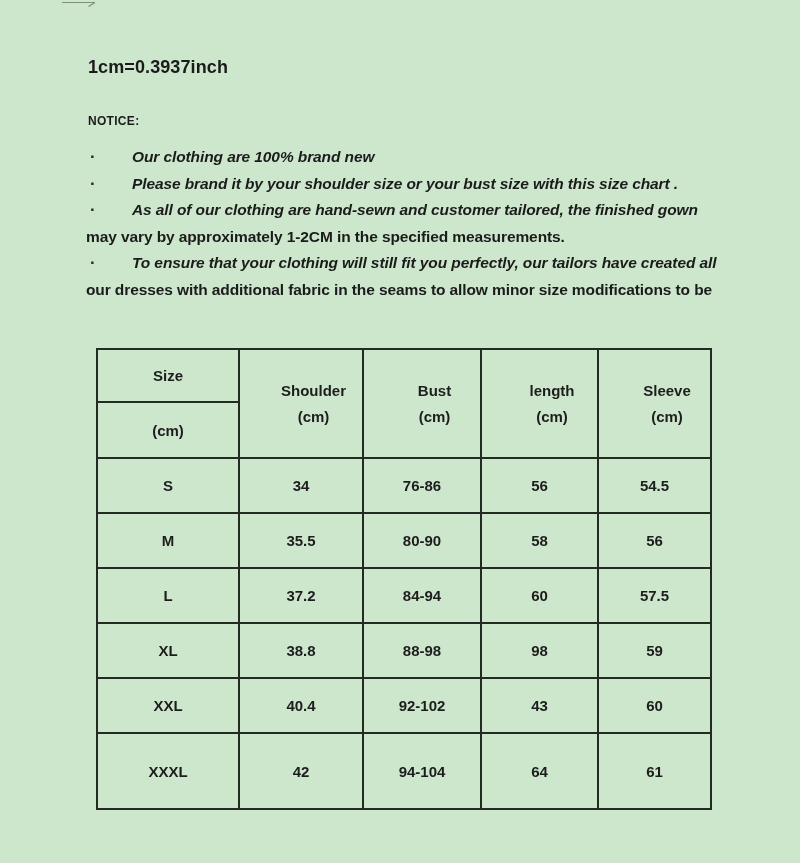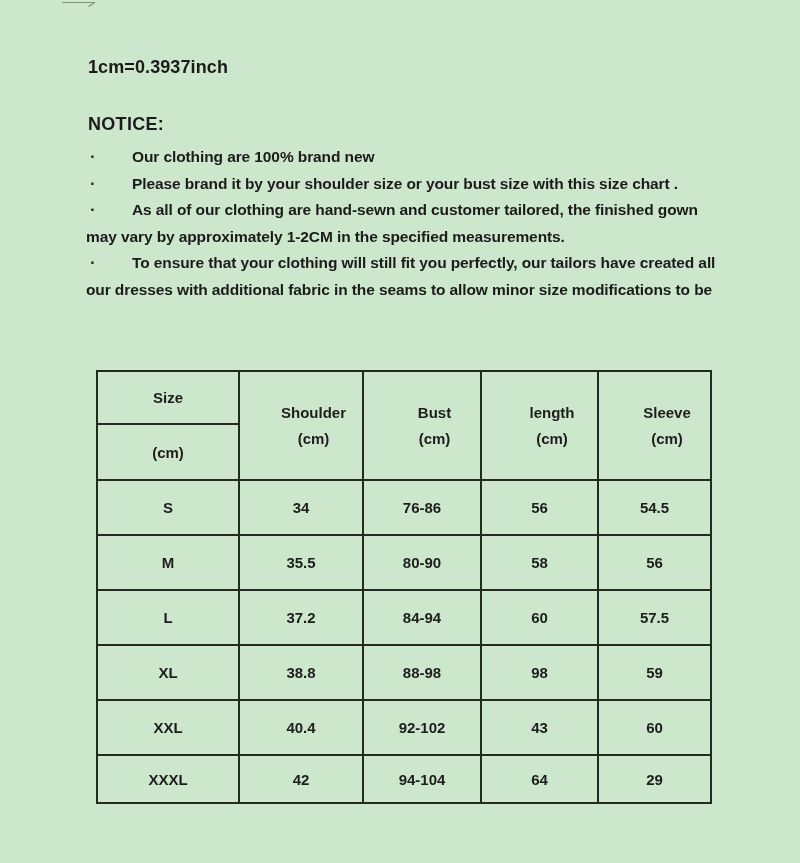--- a/index.html
+++ b/index.html
@@ -12,50 +12,50 @@
     position: relative;
     overflow: hidden;
   }
   .artifact { position: absolute; left: 62px; top: 0; }
   .conversion {
     position: absolute; left: 88px; top: 57px;
     font-size: 18px; letter-spacing: 0.1px;
   }
   .notice-heading {
     position: absolute; left: 88px; top: 114px;
-    font-size: 18px; letter-spacing: 0.3px;
+    font-size: 12px; letter-spacing: 0.3px;
   }
   .bullets { position: absolute; left: 86px; top: 144px; }
   .bullet { position: relative; margin: 0; padding: 0; }
   .dot {
     position: absolute; left: 4px; top: 0;
     font-size: 17px; line-height: 26.5px; color: #2a2a2a;
   }
   .line {
     line-height: 26.5px; font-size: 15.5px;
     white-space: nowrap; letter-spacing: -0.1px;
   }
-  .line.first { padding-left: 46px; }
+  .line.first { padding-left: 46px; font-style: italic; }
   table.size-chart {
-    position: absolute; left: 96px; top: 370px;
+    position: absolute; left: 96px; top: 348px;
     width: 614px;
     border-collapse: collapse; table-layout: fixed;
   }
   table.size-chart th, table.size-chart td {
     border: 2px solid #222a22;
     text-align: center; vertical-align: middle;
     font-size: 15px; font-weight: bold; color: #1d1d1d;
     padding: 0;
     background: #cde7cc;
   }
   tr.hdr-top th.size-label-cell { height: 51px; }
   tr.hdr-bottom th.size-unit-cell { height: 54px; }
   .hdr-line { display: block; line-height: 26px; margin-left: 25px; }
   tbody tr { height: 55px; }
-  tbody tr.last { height: 48px; }
+  tbody tr.last { height: 76px; }
 </style>
 </head>
 <body>
 
 <div>
 
   <svg class="artifact" width="40" height="8" viewBox="0 0 40 8">
     <path d="M0 2.5 H33 M33 2.5 L26.5 6.5" stroke="#7d907d" stroke-width="1.2" fill="none"></path>
   </svg>
 
@@ -155,18 +155,18 @@
         <td>40.4</td>
         <td>92-102</td>
         <td>43</td>
         <td>60</td>
       </tr>
       <tr class="last">
         <td>XXXL</td>
         <td>42</td>
         <td>94-104</td>
         <td>64</td>
-        <td>29</td>
+        <td>61</td>
       </tr>
     </tbody>
   </table>
 
 </div>
 
 </body></html>

